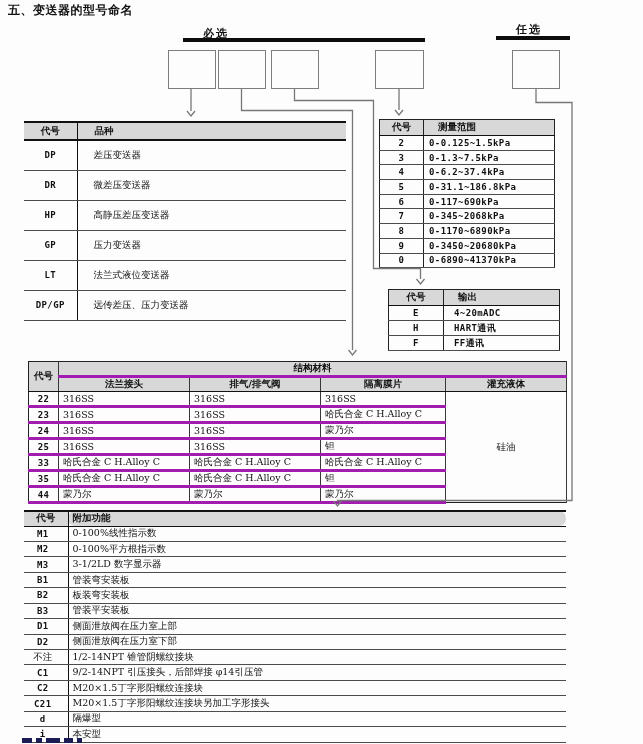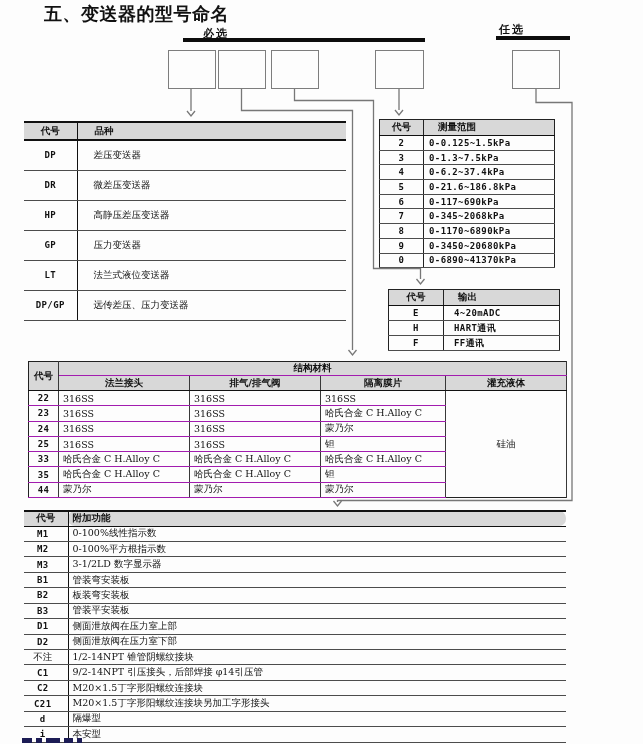--- a/index.html
+++ b/index.html
@@ -1,18 +1,18 @@
 <!DOCTYPE html>
 <html><head>
 <meta charset="utf-8">
 <style>
   html,body{margin:0;padding:0;background:#e8e8e8;}
   #screen{position:relative;width:643px;height:744px;background:#fdfdfd;overflow:hidden;
           font-family:"DejaVu Sans",sans-serif;color:#111;}
-  .title{position:absolute;left:8px;top:2px;font-size:18px;font-weight:bold;letter-spacing:.5px;margin-left:36px;}
+  .title{position:absolute;left:8px;top:2px;font-size:12px;font-weight:bold;letter-spacing:.5px;}
   .legend-label{position:absolute;font-size:11px;font-weight:bold;letter-spacing:2px;}
   .legend-line{position:absolute;height:3.5px;background:#0d0d0d;}
   .seg-box{position:absolute;width:46px;height:37px;border:1.5px solid #7d7d7d;background:#fdfdfd;}
   svg.conn{position:absolute;left:0;top:0;pointer-events:none;}
   svg.conn path, svg.conn polyline{fill:none;stroke:#777;stroke-width:1.3;}
 
   table.tbl{position:absolute;border-collapse:collapse;table-layout:fixed;font-size:9.5px;}
   .tbl td{padding:0;overflow:hidden;white-space:nowrap;vertical-align:middle;}
   .tbl tr.hd td{background:#d8d8d8;font-weight:bold;}
   .c{text-align:center;}
@@ -36,21 +36,21 @@
   .range td.c{border-right:1.2px solid #222;}
   .out td.c{border-right:1.2px solid #222;}
   .range tr{height:14.7px;} .range tr.hd{height:16px;}
   .out tr{height:15px;} .out tr.hd{height:16px;}
   .range td.d{padding-left:5px;}
   .out td.d{padding-left:10px;}
   .range tr.hd td.d,.out tr.hd td.d{padding-left:14px;font-weight:bold;}
 
   
   .mat{border:1.4px solid #222;}
-  .mat td{border-right:1px solid #383838;border-bottom:1px solid #a21caf;}
+  .mat td{border-right:1px solid #383838;border-bottom:3px solid #a21caf;}
   .mat tr.hd1{height:14px;} .mat tr.hd2{height:15px;} .mat tr.dr{height:15.3px;}
   .mat tr.hd1 td,.mat tr.hd2 td{background:#d8d8d8;font-weight:bold;text-align:center;}
   .mat tr.hd2 td{border-bottom:1.8px solid #111;}
   .mat td.dcell{padding-left:4px;}
   .mat td.fill{text-align:center;border-bottom:none;}
 
   
   .opts{border-top:2.2px solid #111;}
   .opts td{border-bottom:1px solid #4c4c4c;}
   .opts tr.hd td{border-bottom:1.4px solid #111;}
@@ -65,21 +65,21 @@
 </style>
 </head>
 <body>
 
 <div id="screen">
 
   <div class="title">五、变送器的型号命名</div>
 
   <div class="legend-label" style="left:203px;top:26px;">必选</div>
   <div class="legend-line" style="left:183px;top:38px;width:242px;"></div>
-  <div class="legend-label" style="left:499px;top:22px;">任选</div>
+  <div class="legend-label" style="left:516px;top:22px;">任选</div>
   <div class="legend-line" style="left:496px;top:36px;width:74px;"></div>
 
   <div class="seg-box" style="left:168px;top:50px;"></div>
   <div class="seg-box" style="left:218px;top:50px;"></div>
   <div class="seg-box" style="left:271px;top:50px;"></div>
   <div class="seg-box" style="left:375px;top:50px;width:47px;"></div>
   <div class="seg-box" style="left:512px;top:50px;"></div>
 
   <table class="tbl variety" style="left:24px;top:121px;width:322px;">
     <colgroup>
@@ -135,21 +135,21 @@
     <tr>
           <td class="c mono">3</td>
           <td class="d mono">0-1.3~7.5kPa</td>
         </tr>
     <tr>
           <td class="c mono">4</td>
           <td class="d mono">0-6.2~37.4kPa</td>
         </tr>
     <tr>
           <td class="c mono">5</td>
-          <td class="d mono">0-21.6~186.8kPa</td>
+          <td class="d mono">0-31.1~186.8kPa</td>
         </tr>
     <tr>
           <td class="c mono">6</td>
           <td class="d mono">0-117~690kPa</td>
         </tr>
     <tr>
           <td class="c mono">7</td>
           <td class="d mono">0-345~2068kPa</td>
         </tr>
     <tr>

